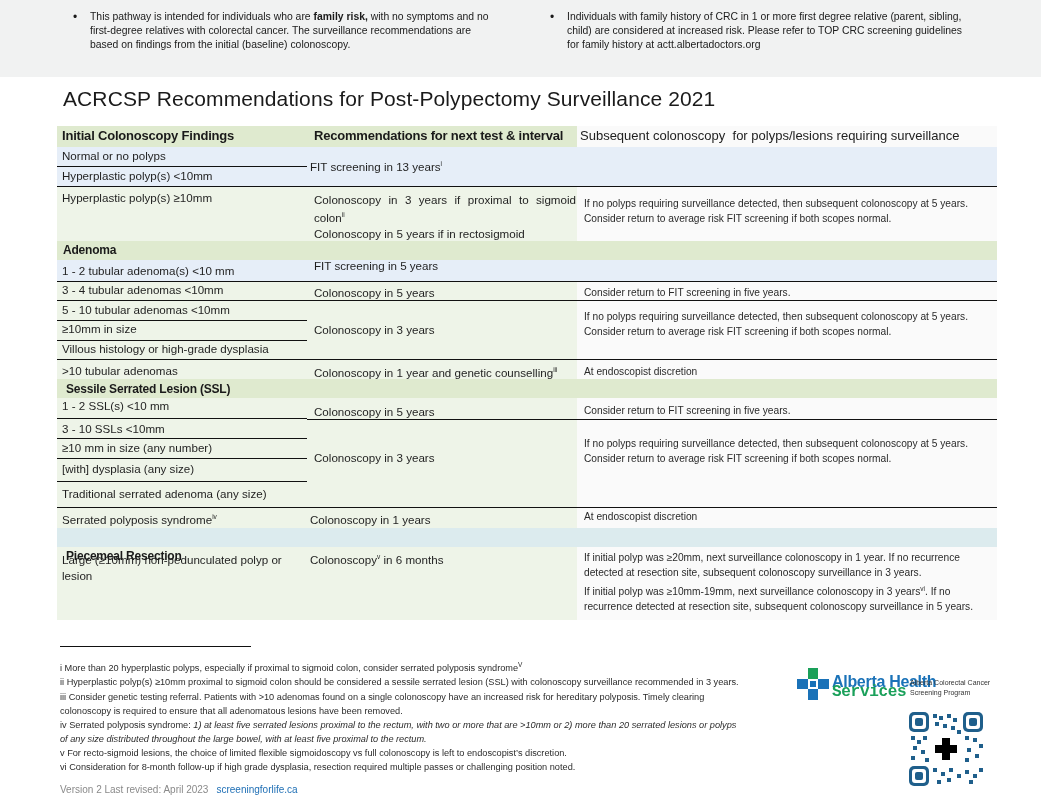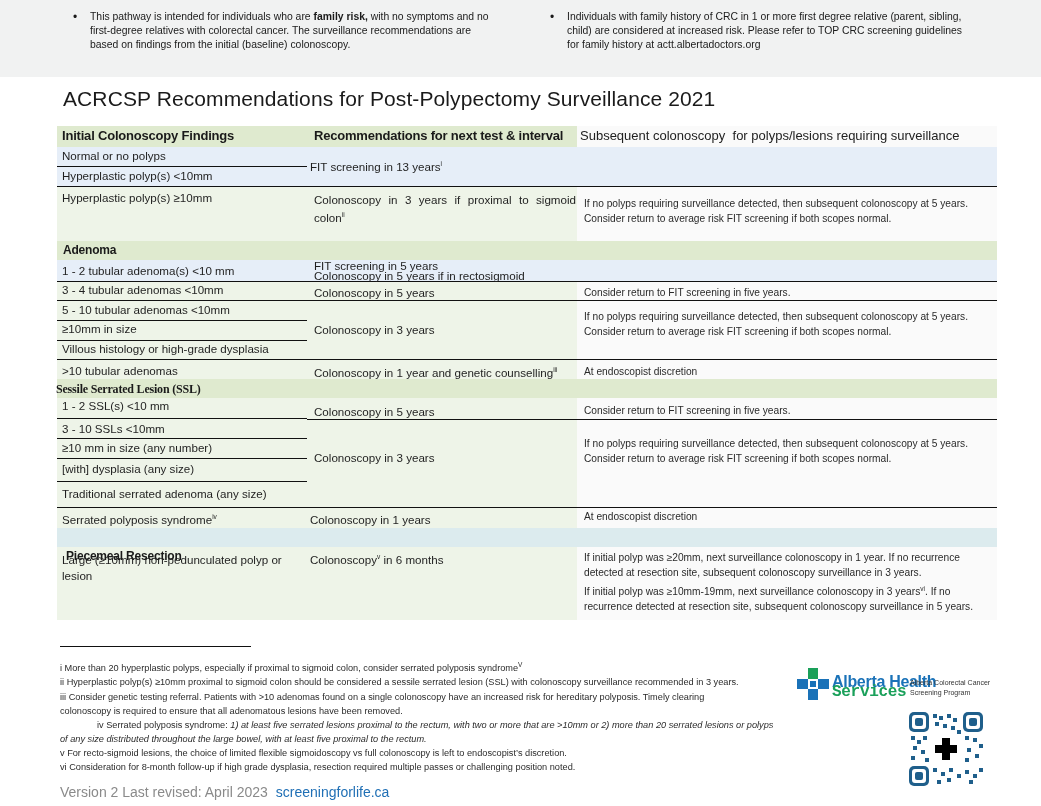--- a/index.html
+++ b/index.html
@@ -15,21 +15,21 @@
   .abs { position:absolute; }
   .txt { position:absolute; font-size:11.6px; color:#1f1f1f; white-space:nowrap; }
   .txts { position:absolute; font-size:10.2px; color:#2a2a2a; line-height:15px; }
   .hdr { position:absolute; font-size:13px; font-weight:bold; color:#1a1a1a; letter-spacing:-0.2px; }
   .sec { position:absolute; font-size:12px; font-weight:bold; color:#1a1a1a; letter-spacing:-0.2px; }
   .hline { position:absolute; height:1.4px; background:#111; }
   sup { font-size:6.5px; vertical-align:super; line-height:0; }
 
   .foot { position:absolute; left:60px; font-size:9.2px; color:#2b2b2b; white-space:nowrap; }
   .foot i { font-style:italic; }
-  .ver { position:absolute; left:60px; top:784px; font-size:14px; color:#8a8a8a; }
+  .ver { position:absolute; left:60px; top:784px; font-size:10px; color:#8a8a8a; }
   .ver .link { color:#1f6fb5; margin-left:8px; }
   .ahs-text { position:absolute; left:832px; top:676px; font-size:16px; font-weight:bold; color:#1a72b8; line-height:11px; letter-spacing:-0.3px; }
   .ahs-text .svc { color:#1aa05a;font-family:Liberation Mono, monospace; }
   .prog { position:absolute; left:910px; top:678px; font-size:7px; color:#333; line-height:10px; }
 </style>
 </head>
 <body>
 
 <div class="top-band"></div>
 <div class="bullet b1">
@@ -93,33 +93,33 @@
   <div class="txt" style="left:62px;top:149px;">Normal or no polyps</div>
   <div class="txt" style="left:62px;top:169px;">Hyperplastic polyp(s) &lt;10mm</div>
   <div class="txt" style="left:62px;top:191px;">Hyperplastic polyp(s) ≥10mm</div>
   <div class="sec" style="left:63px;top:243px;">Adenoma</div>
   <div class="txt" style="left:62px;top:264px;">1 - 2 tubular adenoma(s) &lt;10 mm</div>
   <div class="txt" style="left:62px;top:283px;">3 - 4 tubular adenomas &lt;10mm</div>
   <div class="txt" style="left:62px;top:303px;">5 - 10 tubular adenomas &lt;10mm</div>
   <div class="txt" style="left:62px;top:322px;">≥10mm in size</div>
   <div class="txt" style="left:62px;top:342px;">Villous histology or high-grade dysplasia</div>
   <div class="txt" style="left:62px;top:364px;">&gt;10 tubular adenomas</div>
-  <div class="sec" style="left:56px;top:382px;font-family:Liberation Serif, serif;">Sessile Serrated Lesion (SSL)</div>
+  <div class="sec" style="left:66px;top:382px;">Sessile Serrated Lesion (SSL)</div>
   <div class="txt" style="left:62px;top:399px;">1 - 2 SSL(s) &lt;10 mm</div>
   <div class="txt" style="left:62px;top:422px;">3 - 10 SSLs &lt;10mm</div>
   <div class="txt" style="left:62px;top:441px;">≥10 mm in size (any number)</div>
   <div class="txt" style="left:62px;top:462px;">[with] dysplasia (any size)</div>
   <div class="txt" style="left:62px;top:487px;">Traditional serrated adenoma (any size)</div>
   <div class="txt" style="left:62px;top:513px;"><span>Serrated polyposis syndrome</span><sup>iv</sup></div>
   <div class="sec" style="left:66px;top:531px;margin-top:18px;">Piecemeal Resection</div>
   <div class="txt" style="left:62px;top:552px;width:240px;white-space:normal;line-height:16px;">Large (≥10mm) non-pedunculated polyp or lesion</div>
 
   <div class="txt" style="left:310px;top:160px;"><span>FIT screening in 13 years</span><sup>i</sup></div>
   <div class="txt" style="left:314px;top:191px;width:262px;white-space:normal;line-height:18px;text-align:justify;"><span>Colonoscopy in 3 years if proximal to sigmoid colon</span><sup>ii</sup></div>
-  <div class="txt" style="left:314px;top:227px;margin-top:42px;">Colonoscopy in 5 years if in rectosigmoid</div>
+  <div class="txt" style="left:314px;top:227px;">Colonoscopy in 5 years if in rectosigmoid</div>
   <div class="txt" style="left:314px;top:259px;">FIT screening in 5 years</div>
   <div class="txt" style="left:314px;top:286px;">Colonoscopy in 5 years</div>
   <div class="txt" style="left:314px;top:323px;">Colonoscopy in 3 years</div>
   <div class="txt" style="left:314px;top:366px;"><span>Colonoscopy in 1 year and genetic counselling</span><sup>iii</sup></div>
   <div class="txt" style="left:314px;top:405px;">Colonoscopy in 5 years</div>
   <div class="txt" style="left:314px;top:451px;">Colonoscopy in 3 years</div>
   <div class="txt" style="left:310px;top:513px;">Colonoscopy in 1 years</div>
   <div class="txt" style="left:310px;top:553px;"><span>Colonoscopy</span><sup>v</sup><span> in 6 months</span></div>
 
   <div class="txts" style="left:584px;top:196px;width:400px;">If no polyps requiring surveillance detected, then subsequent colonoscopy at 5 years. Consider return to average risk FIT screening if both scopes normal.</div>
@@ -132,21 +132,21 @@
   <div class="txts" style="left:584px;top:550px;width:410px;">If initial polyp was ≥20mm, next surveillance colonoscopy in 1 year. If no recurrence detected at resection site, subsequent colonoscopy surveillance in 3 years.</div>
   <div class="txts" style="left:584px;top:584px;width:416px;"><span>If initial polyp was ≥10mm-19mm, next surveillance colonoscopy in 3 years</span><sup>vi</sup><span>. If no recurrence detected at resection site, subsequent colonoscopy surveillance in 5 years.</span></div>
 </div>
 
 <div class="abs" style="left:60px;top:646px;width:191px;height:1.2px;background:#111;"></div>
 <div>
   <div class="foot" style="top:663px;"><span>i  More than 20 hyperplastic polyps, especially if proximal to sigmoid colon, consider serrated polyposis syndrome</span><sup>V</sup></div>
   <div class="foot" style="top:677px;">ii Hyperplastic polyp(s) ≥10mm proximal to sigmoid colon should be considered a sessile serrated lesion (SSL) with colonoscopy surveillance recommended in 3 years.</div>
   <div class="foot" style="top:692px;">iii Consider genetic testing referral. Patients with &gt;10 adenomas found on a single colonoscopy have an increased risk for hereditary polyposis. Timely clearing</div>
   <div class="foot" style="top:706px;">colonoscopy is required to ensure that all adenomatous lesions have been removed.</div>
-  <div class="foot" style="top:720px;margin-left:37px;"><span>iv Serrated polyposis syndrome: </span><i>1) at least five serrated lesions proximal to the rectum, with two or more that are &gt;10mm or 2) more than 20 serrated lesions or polyps</i></div>
+  <div class="foot" style="top:720px;"><span>iv Serrated polyposis syndrome: </span><i>1) at least five serrated lesions proximal to the rectum, with two or more that are &gt;10mm or 2) more than 20 serrated lesions or polyps</i></div>
   <div class="foot" style="top:734px;"><i>of any size distributed throughout the large bowel, with at least five proximal to the rectum.</i></div>
   <div class="foot" style="top:748px;">v For recto-sigmoid lesions, the choice of limited flexible sigmoidoscopy vs full colonoscopy is left to endoscopist’s discretion.</div>
   <div class="foot" style="top:762px;">vi Consideration for 8-month follow-up if high grade dysplasia, resection required multiple passes or challenging position noted.</div>
 </div>
 
 <div class="ver">
   <span>Version 2  Last revised: April 2023</span><span class="link">screeningforlife.ca</span>
 </div>
 
 <svg class="abs" style="left:797px;top:668px;" width="32" height="32" viewBox="0 0 32 32">

